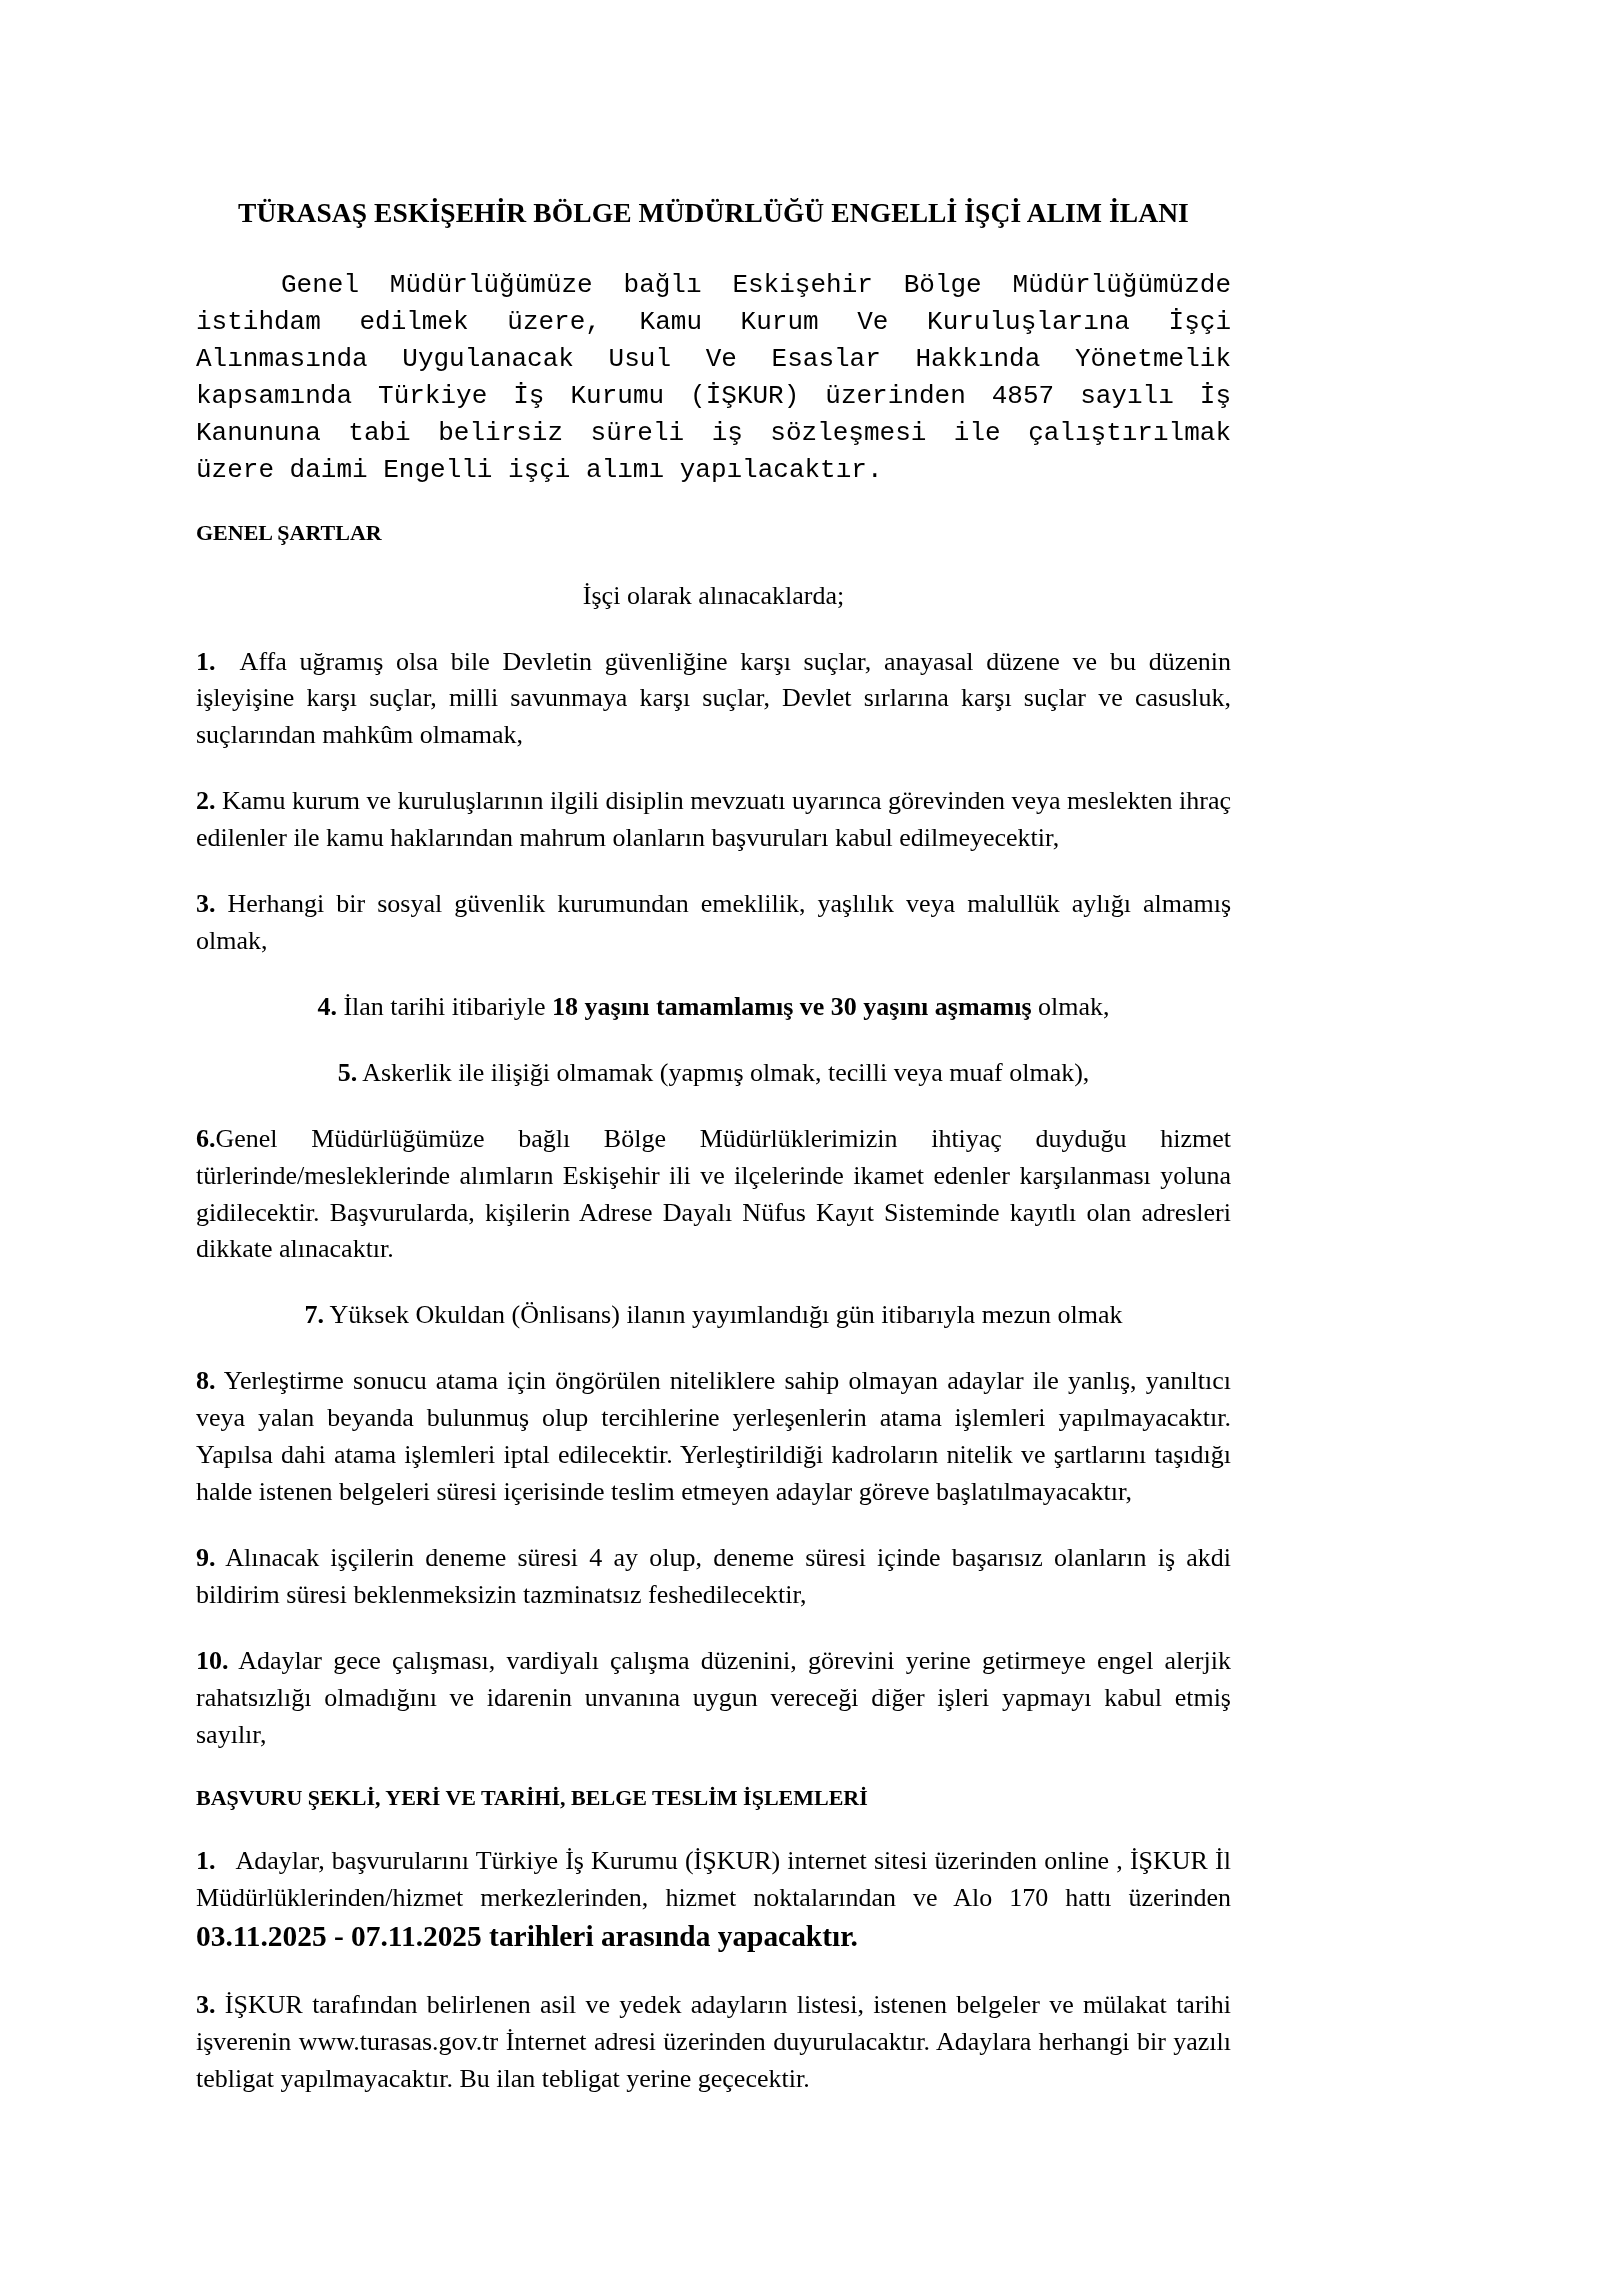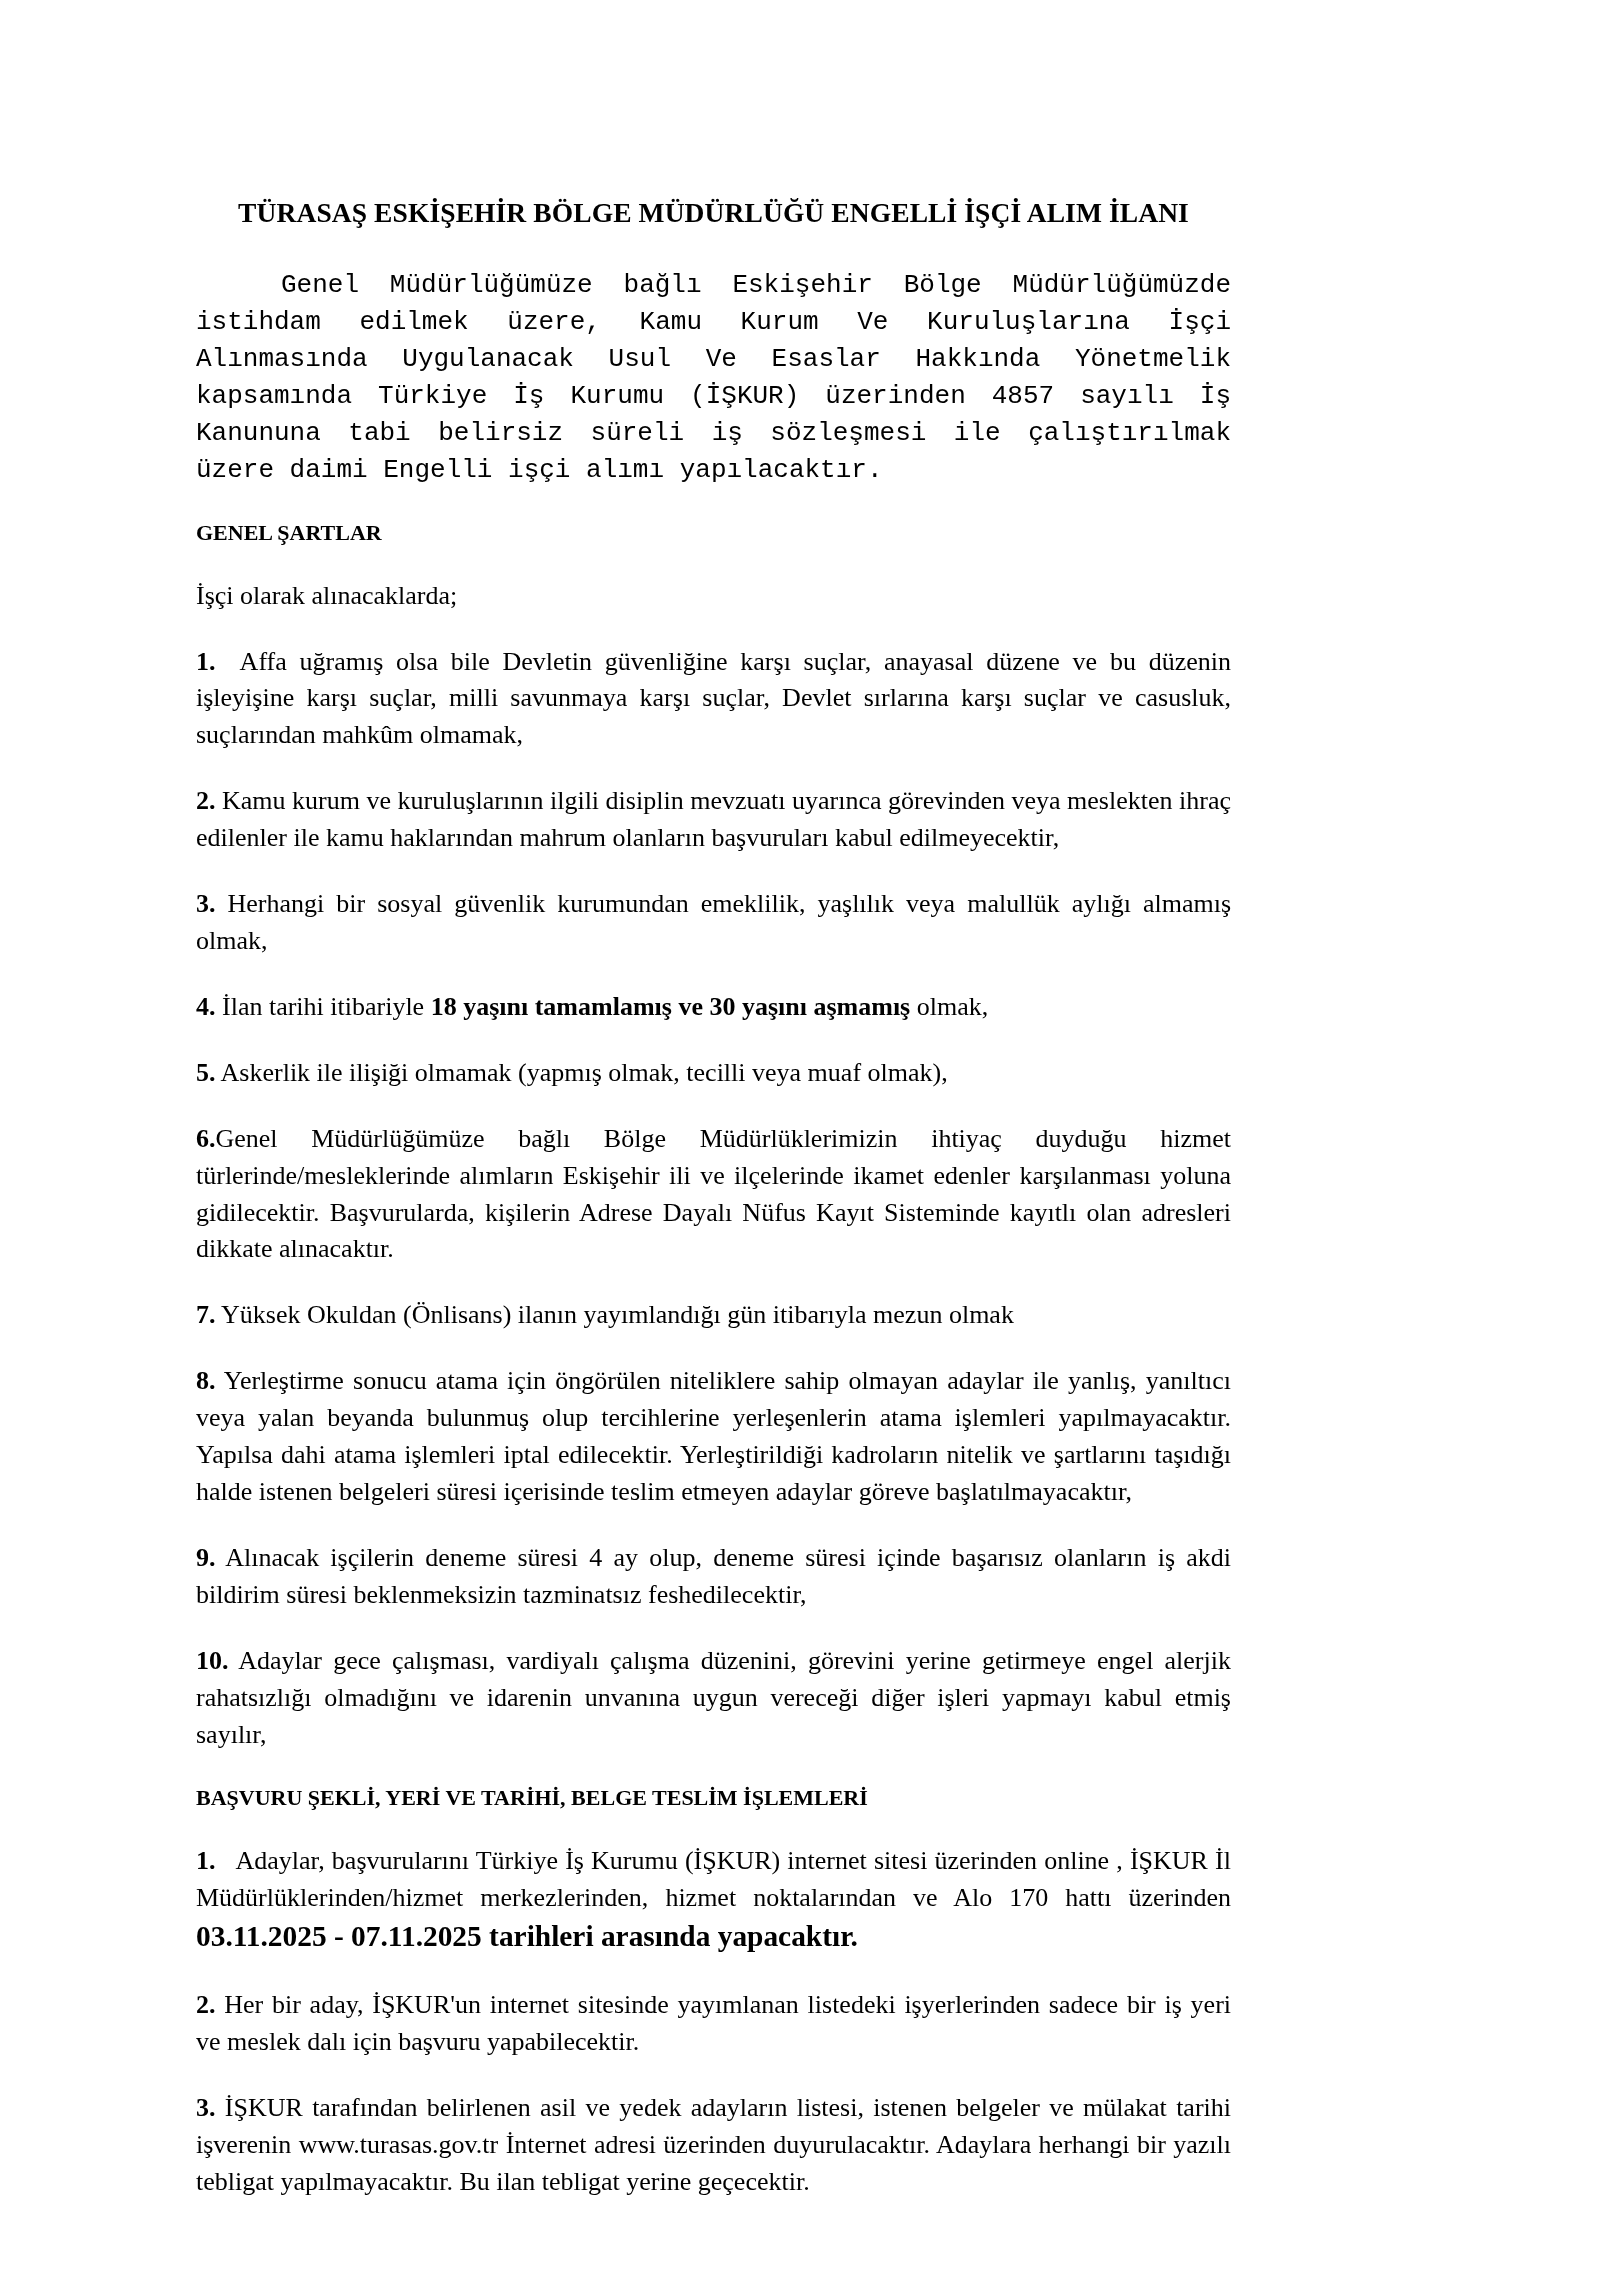--- a/index.html
+++ b/index.html
@@ -37,21 +37,21 @@
     text-align: justify;
     text-justify: inter-word;
   }
 
   p.para.first-indent {
     text-indent: 85px;
     font-family: Liberation Mono, monospace;
   }
 
   p.para.flush {
-    text-align: left;
+    text-align: center;
     margin-top: 24px;
   }
 
   h2.section-heading {
     margin: 0 0 29px 0;
     font-size: 22px;
     line-height: 1.42;
     font-weight: bold;
     text-align: left;
   }
@@ -100,18 +100,17 @@
 
   <p class="para"><span class="num">9.</span> <span>Alınacak işçilerin deneme süresi 4 ay olup, deneme süresi içinde başarısız olanların iş akdi bildirim süresi beklenmeksizin tazminatsız feshedilecektir,</span></p>
 
   <p class="para"><span class="num">10.</span> <span>Adaylar gece çalışması, vardiyalı çalışma düzenini, görevini yerine getirmeye engel alerjik rahatsızlığı olmadığını ve idarenin unvanına uygun vereceği diğer işleri yapmayı kabul etmiş sayılır,</span></p>
 
 
   <h2 class="section-heading">BAŞVURU ŞEKLİ, YERİ VE TARİHİ, BELGE TESLİM İŞLEMLERİ</h2>
 
   <p class="para"><span class="num">1.</span>&nbsp;&nbsp; <span>Adaylar, başvurularını Türkiye İş Kurumu (İŞKUR) internet sitesi üzerinden online , İŞKUR İl Müdürlüklerinden/hizmet merkezlerinden, hizmet noktalarından ve Alo 170 hattı üzerinden </span><span class="date-bold">03.11.2025 - 07.11.2025 tarihleri arasında yapacaktır.</span></p>
 
-  <p class="para"><span class="num">2.</span> <span>Her bir aday, İŞKUR'un internet sitesinde yayımlanan listedeki işyerlerinden sadece bir iş yeri ve meslek dalı için başvuru yapabilecektir.</span></p>
 
   <p class="para"><span class="num">3.</span> <span>İŞKUR tarafından belirlenen asil ve yedek adayların listesi, istenen belgeler ve mülakat tarihi işverenin www.turasas.gov.tr İnternet adresi üzerinden duyurulacaktır. Adaylara herhangi bir yazılı tebligat yapılmayacaktır. Bu ilan tebligat yerine geçecektir.</span></p>
 
 </div>
 
 
 </body></html>

